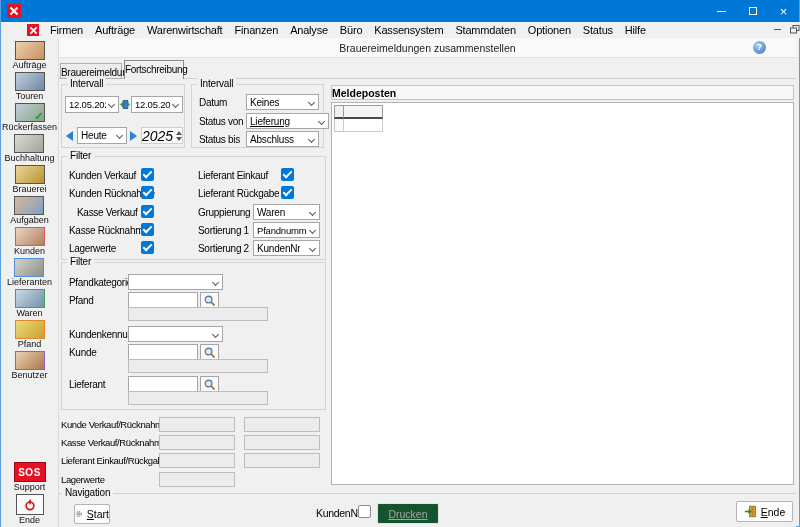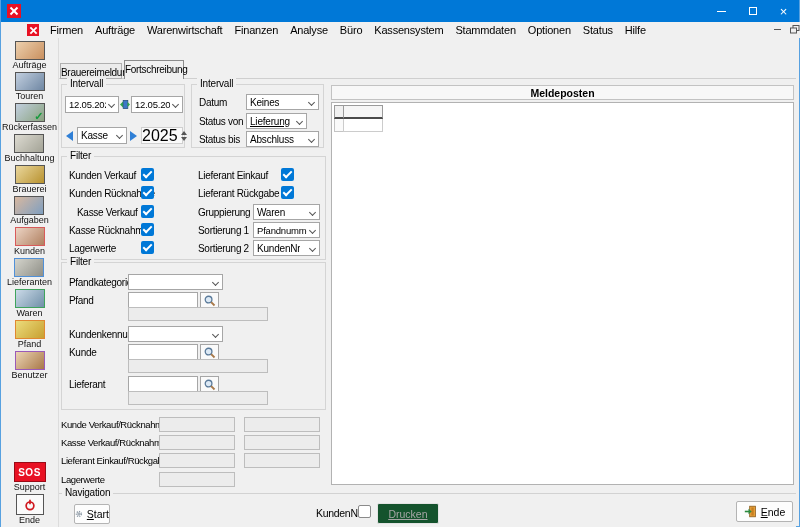--- a/index.html
+++ b/index.html
@@ -77,35 +77,35 @@
   .checkbox { position:absolute; width:13px; height:13px; border-radius:2px; }
   .checkbox.checked { background:#0078d7; }
   .checkbox.checked::after { content:""; position:absolute; left:2px; top:3px; width:7px; height:3px;
         border-left:2px solid #fff; border-bottom:2px solid #fff; transform:rotate(-45deg); }
   .checkbox.unchecked { background:#fff; border:1px solid #8a8a8a; }
 
   .arrow-left  { position:absolute; width:0; height:0; border-top:5px solid transparent; border-bottom:5px solid transparent; border-right:7px solid #2f7fd6; }
   .arrow-right { position:absolute; width:0; height:0; border-top:5px solid transparent; border-bottom:5px solid transparent; border-left:7px solid #2f7fd6; }
 
   .spinner { position:absolute; height:17px; background:#fafafa; border:1px solid #cfcfcf; display:flex; align-items:center; }
-  .spinner-value { flex:1; text-align:right; font-size:16px; padding-right:3px; }
+  .spinner-value { flex:1; text-align:right; font-size:14px; padding-right:3px;font-style:italic; }
   .spin-btns { width:10px; display:flex; flex-direction:column; align-items:center; gap:2px; padding-right:2px; }
   .spin-up { width:0; height:0; border-left:3px solid transparent; border-right:3px solid transparent; border-bottom:4px solid #555; }
   .spin-dn { width:0; height:0; border-left:3px solid transparent; border-right:3px solid transparent; border-top:4px solid #555; }
 
   .search-btn { position:absolute; width:19px; height:17px; background:#fafafa; border:1px solid #a6a6a6; display:flex; align-items:center; justify-content:center; }
 
   .btn { position:absolute; background:#fdfdfd; border:1px solid #b4b4b4; border-radius:2px; font-size:10.5px;
          display:flex; align-items:center; justify-content:center; gap:4px; }
   .btn-label::first-letter { text-decoration:underline; }
   .btn.disabled { background:#14532d; border-color:#e3e3e3; color:#a6a6a6;text-decoration:underline; }
 
   
   .panel { position:absolute; left:272px; top:27px; width:463px; height:400px; }
-  .panel-caption { height:15px; background:#f8f8f8; border:1px solid #c3c3c3; font-weight:bold; font-size:10.5px; text-align:center; line-height:14px; }
+  .panel-caption { height:15px; background:#f8f8f8; border:1px solid #c3c3c3; font-weight:bold; font-size:10.5px; text-align:left; line-height:14px; }
   .panel-grid { position:absolute; left:0; top:17px; width:463px; height:383px; background:#fff; border:1px solid #b2b2b2; }
   .gsel-h { position:absolute; left:2px; top:2px; width:10px; height:14px; background:#f0f0f0; border:1px solid #9a9a9a; border-bottom:2px solid #4a4a4a; }
   .gcol-h { position:absolute; left:11px; top:2px; width:40px; height:14px; background:#f5f5f5; border:1px solid #9a9a9a; border-bottom:2px solid #4a4a4a; }
   .gsel-c { position:absolute; left:2px; top:16px; width:10px; height:13px; background:#fafafa; border:1px solid #c4c4c4; border-top:none; }
   .gcol-c { position:absolute; left:11px; top:16px; width:40px; height:13px; background:#fff; border:1px solid #cccccc; border-top:none; }
 
   .nav-rule { position:absolute; left:0; top:435px; width:737px; border-top:1px solid #d2d2d2; }
   .nav-gb-label { position:absolute; left:3px; top:429px; background:#f0f0f0; padding:0 3px; font-size:10px; letter-spacing:-0.2px; }
 </style>
 </head>
@@ -154,20 +154,24 @@
     <div class="mdi-controls">
       <span class="mdi-min"></span>
       <svg width="10" height="9" viewBox="0 0 10 9">
           <rect x="3" y="0.5" width="6" height="5" fill="none" stroke="#555"></rect>
           <rect x="0.5" y="3" width="6" height="5" fill="#f0f0f0" stroke="#555"></rect>
         </svg>
       <span class="mdi-close">×</span>
     </div>
   </div>
 
+  <div class="subheader">
+    <div class="subheader-title">Brauereimeldungen zusammenstellen</div>
+    <div class="help-icon">?</div>
+  </div>
 
   <div class="sidebar">
     <div class="nav-item">
       <div class="nav-thumb th-auftraege"></div>
       <div class="nav-label">Aufträge</div>
     </div>
     <div class="nav-item">
       <div class="nav-thumb th-touren"></div>
       <div class="nav-label">Touren</div>
     </div>
@@ -240,42 +244,42 @@
         <polygon points="0,5.5 3,2.5 3,8.5" fill="#2fa84f"></polygon>
         <rect x="3.2" y="1.5" width="4.6" height="8" fill="#3c78c8" stroke="#27527f" stroke-width="0.8"></rect>
         <polygon points="10,5.5 7.6,3 7.6,8" fill="#2fa84f"></polygon>
       </svg>
       <div class="combo" style="left:69px; top:11px; width:52px;">
         <span class="combo-value">12.05.2025</span>
         <span class="chev"></span>
       </div>
       <span class="arrow-left" style="left:4px; top:46px;"></span>
       <div class="combo" style="left:15px; top:42px; width:50px;">
-        <span class="combo-value" style="font-size:10px;">Kasse</span>
+        <span class="combo-value" style="font-size:10px;">Heute</span>
         <span class="chev"></span>
       </div>
       <span class="arrow-right" style="left:68px; top:46px;"></span>
       <div class="spinner" style="left:79px; top:42px; width:42px;">
         <span class="spinner-value">2025</span>
         <span class="spin-btns">
           <span class="spin-up"></span>
           <span class="spin-dn"></span>
         </span>
       </div>
     </div>
 
     <div class="gb" style="left:132px; top:26px; width:133px; height:64px;">
       <span class="gb-label">Intervall</span>
       <span class="small-label" style="left:7px; top:12px;">Datum</span>
       <div class="combo" style="left:54px; top:9px; width:73px; height:16px;">
         <span class="combo-value" style="font-size:10px;">Keines</span>
         <span class="chev"></span>
       </div>
       <span class="small-label" style="left:7px; top:31px;">Status von</span>
-      <div class="combo" style="left:54px; top:28px; width:61px; height:16px;text-decoration:underline;">
+      <div class="combo" style="left:54px; top:28px; width:83px; height:16px;text-decoration:underline;">
         <span class="combo-value" style="font-size:10px;">Lieferung</span>
         <span class="chev"></span>
       </div>
       <span class="small-label" style="left:7px; top:49px;">Status bis</span>
       <div class="combo" style="left:54px; top:46px; width:73px; height:16px;">
         <span class="combo-value" style="font-size:10px;">Abschluss</span>
         <span class="chev"></span>
       </div>
     </div>
 

